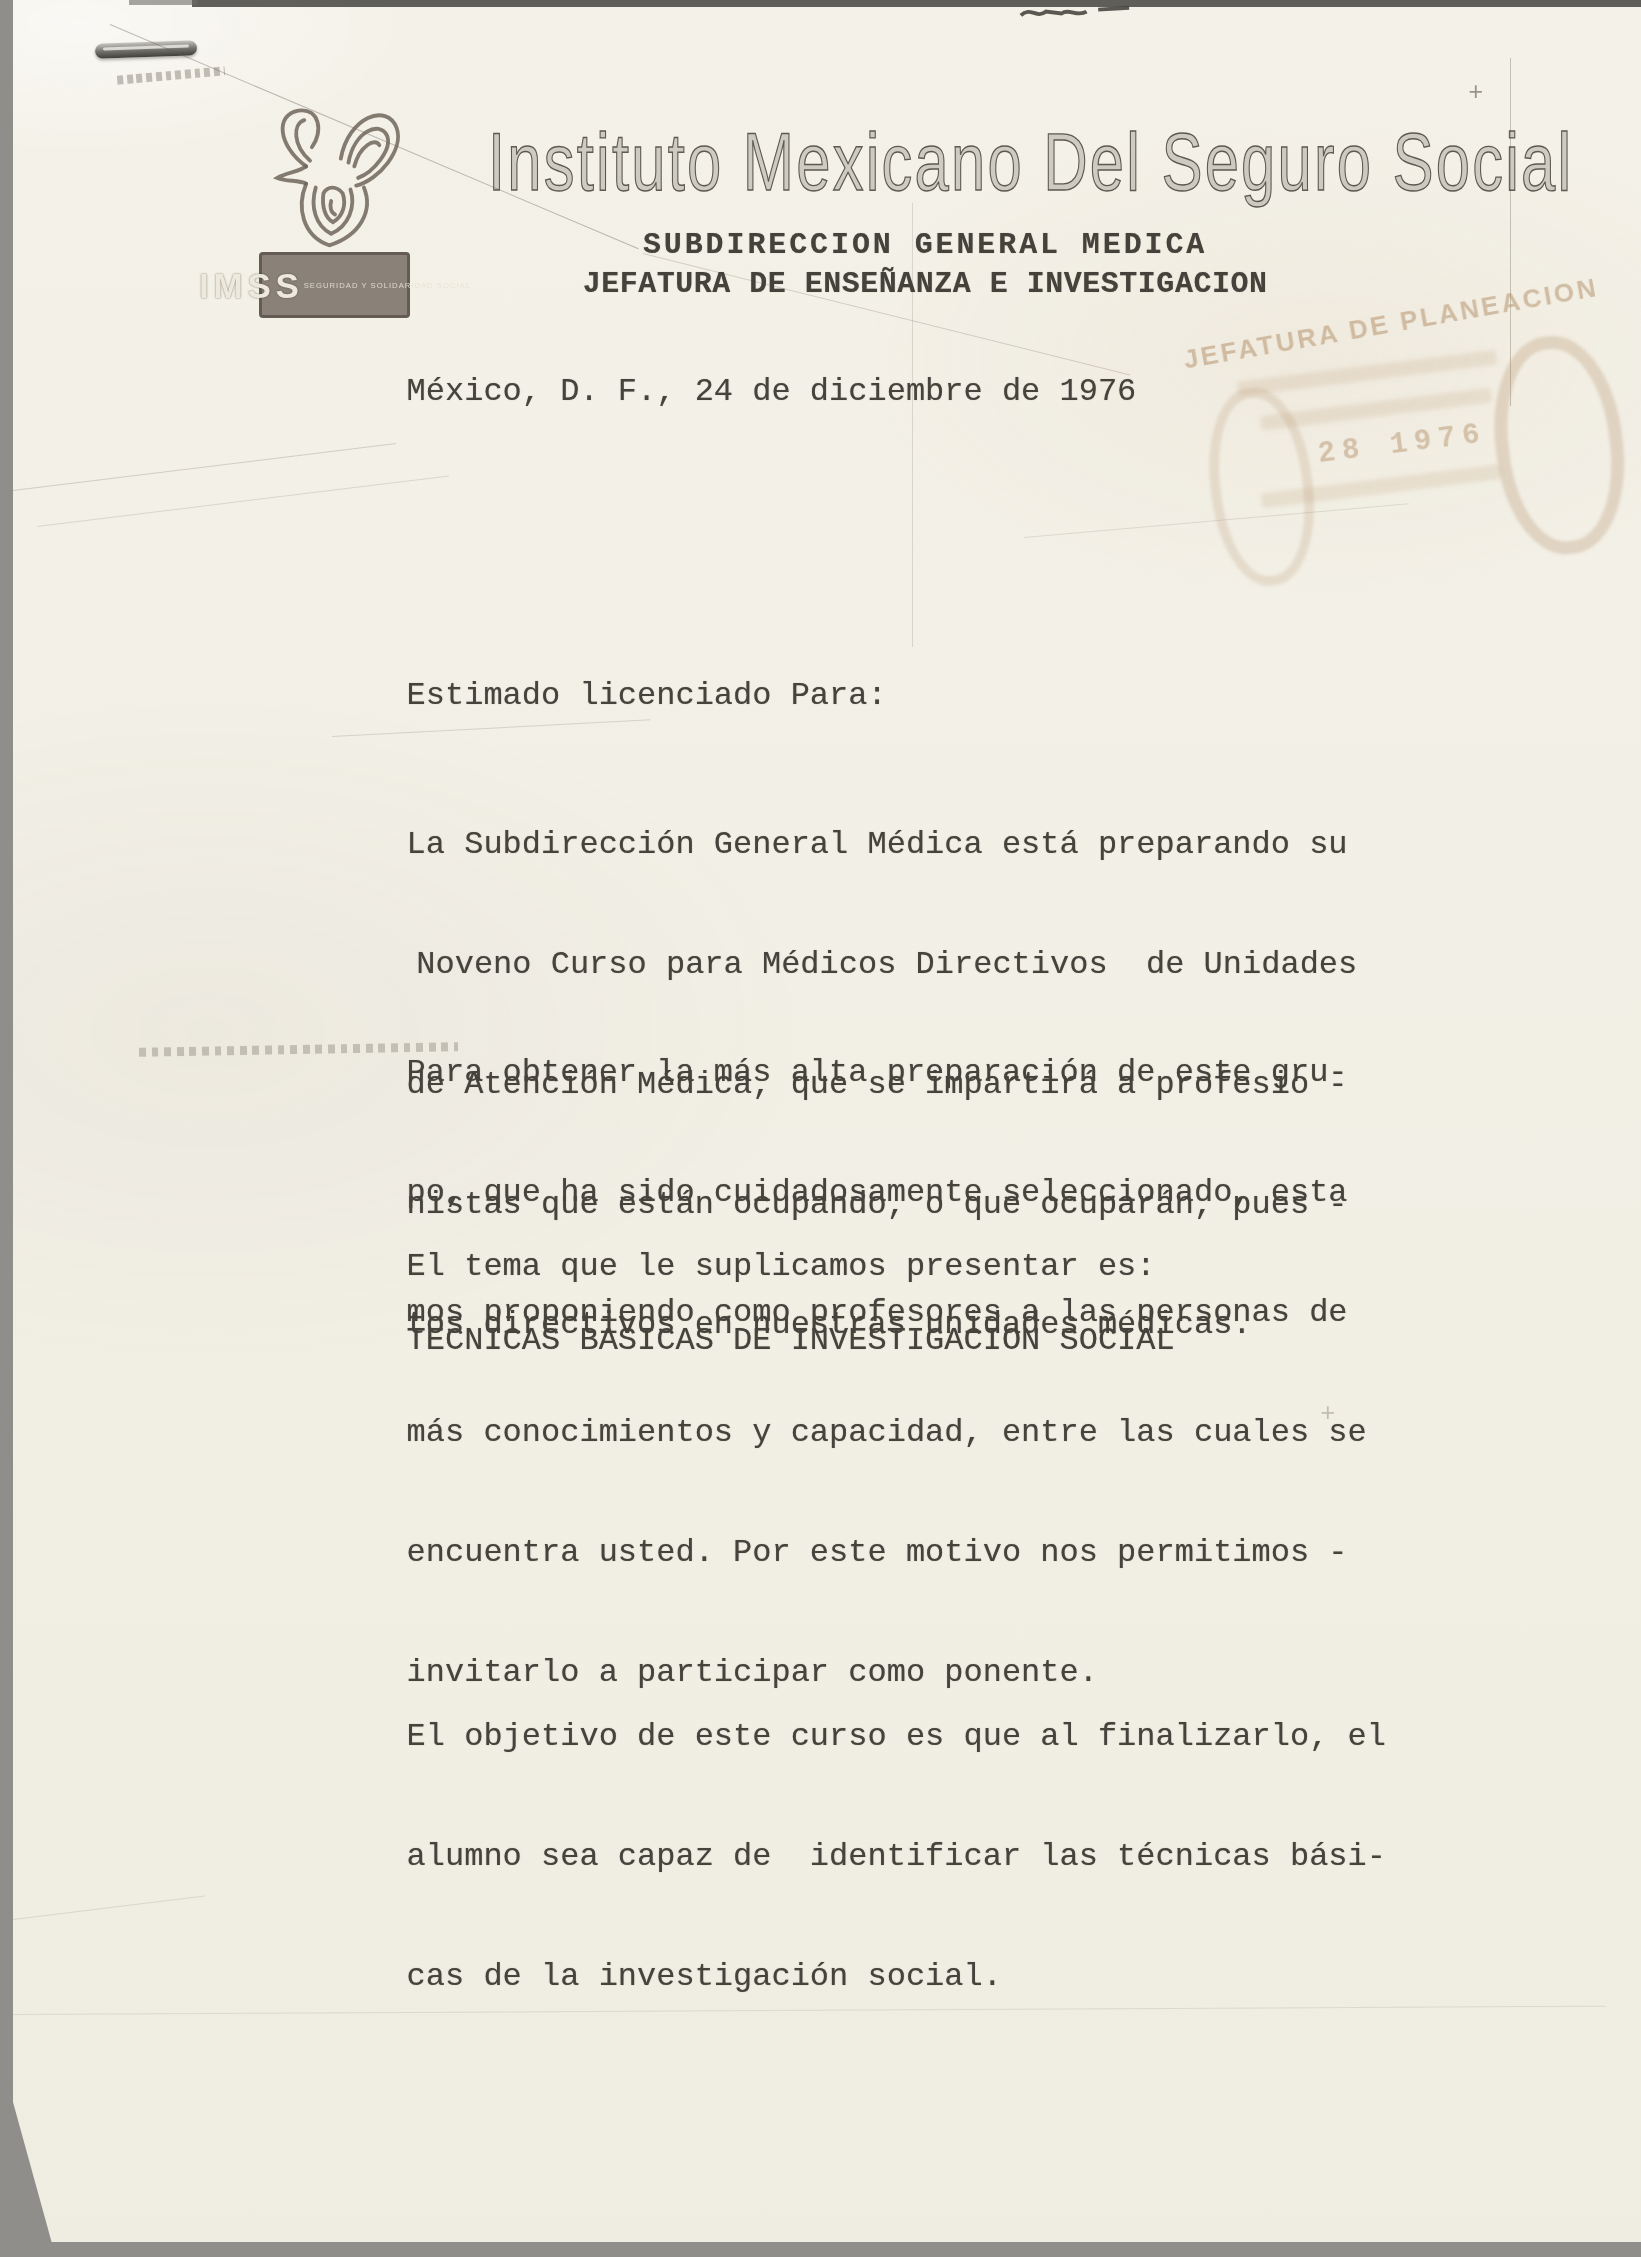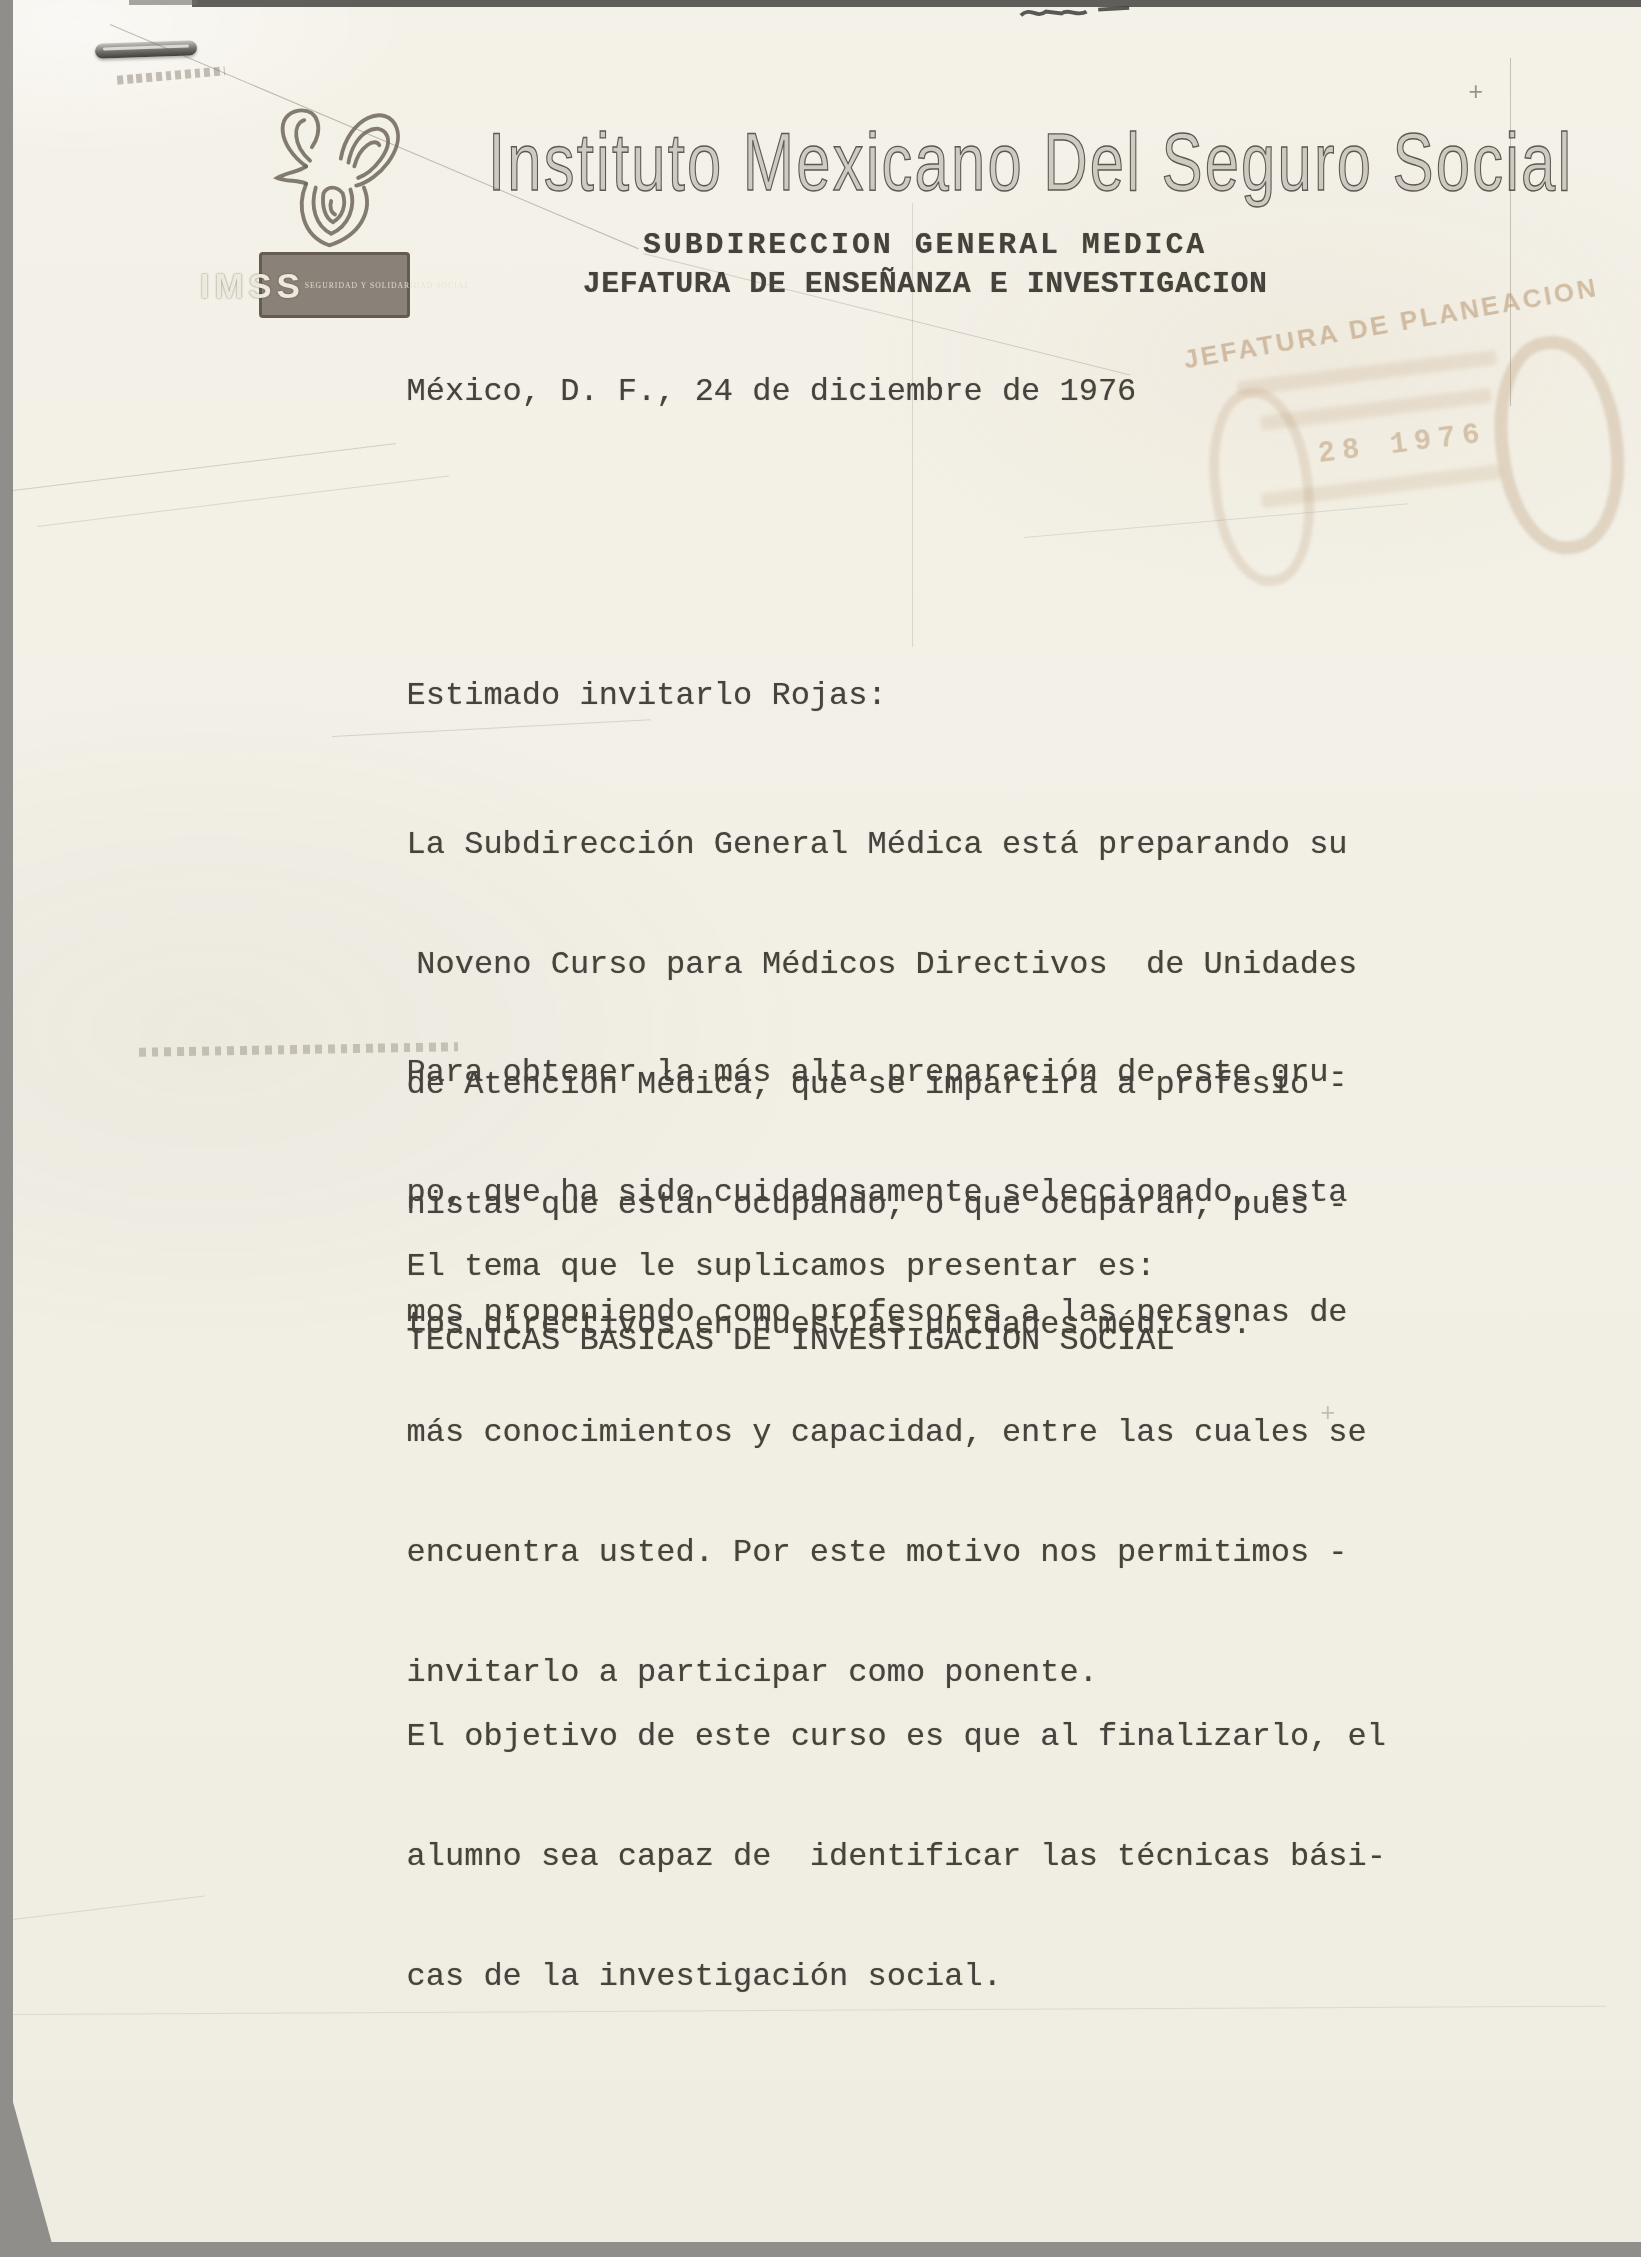--- a/index.html
+++ b/index.html
@@ -26,21 +26,21 @@
   .dept{position:absolute;left:333px;top:228px;width:1159px;text-align:center;
     color:#45423c;text-shadow:0 0 1px rgba(70,67,61,0.4);font-weight:bold;}
   .dept-l1{font-size:30px;letter-spacing:2.9px;white-space:pre;}
   .dept-l2{font-size:30px;letter-spacing:0.5px;margin-top:4.8px;white-space:pre;}
   .logo{position:absolute;left:243px;top:99px;width:159px;height:222px;}
   .logo-box{position:absolute;left:3.9px;top:153px;width:145px;height:60px;
     border:3.9px solid rgba(90,82,72,0.8);border-radius:3.9px;background:rgba(107,98,88,0.78);
     display:flex;flex-direction:row;align-items:center;justify-content:center;}
   .logo-acronym{font-family:"Liberation Sans",sans-serif;font-weight:bold;font-size:35px;
     letter-spacing:4.8px;color:#eee9dd;text-shadow:0 0 1.9px rgba(60,52,44,.7);line-height:33px;}
-  .logo-tagline{font-family:Liberation Serif, serif;font-size:7.7px;letter-spacing:1px;
+  .logo-tagline{font-family:Liberation Sans, sans-serif;font-size:7.7px;letter-spacing:1px;
     color:#e8e2d4;opacity:.9;white-space:nowrap;}
   .paperclip{position:absolute;left:82px;top:42px;width:102px;height:14.5px;border-radius:7.7px;
     background:linear-gradient(#c7c5bf,#716f69 55%,#41403c);transform:rotate(-2deg);
     box-shadow:0 1.9px 2.9px rgba(80,78,72,.4);}
   .paperclip:after{content:"";position:absolute;left:7.7px;top:3.9px;right:7.7px;height:2.9px;
     border-radius:2.9px;background:rgba(245,243,238,.75);}
   .clip-smudge{position:absolute;left:104px;top:71px;width:108px;height:8.7px;
     background:repeating-linear-gradient(90deg,rgba(105,95,82,.38) 0 5.8px,transparent 5.8px 9.7px);
     transform:rotate(-5deg);filter:blur(0.6px);}
   .hairline{position:absolute;height:1px;background:rgba(95,90,82,0.38);transform-origin:left center;}
@@ -123,21 +123,21 @@
       <div class="stamp-bar" style="left:77px;top:97px;width:232px;"></div>
       <div class="stamp-bar" style="left:68px;top:174px;width:241px;"></div>
       <div class="stamp-ring r1"></div>
       <div class="stamp-ring r2"></div>
       <div class="stamp-date">28 1976</div>
     </div>
 
     <div class="type" style="left:394px;top:372px;">México, D. F., 24 de diciembre de 1976</div>
 
 
-    <div class="type" style="left:394px;top:676px;">Estimado invitarlo Rojas:</div>
+    <div class="type" style="left:394px;top:676px;">Estimado licenciado Para:</div>
 
     <div class="type" style="left:394px;top:745px;">
       <div class="tline">La Subdirección General Médica está preparando su</div>
       <div class="tline" style="padding-left:9.7px;">Noveno Curso para Médicos Directivos  de Unidades</div>
       <div class="tline">de Atención Médica, que se impartirá a profesio -</div>
       <div class="tline">nistas que están ocupando, o que ocuparán, pues -</div>
       <div class="tline">tos directivos en nuestras unidades médicas.</div>
     </div>
 
     <div class="type" style="left:394px;top:973px;">

